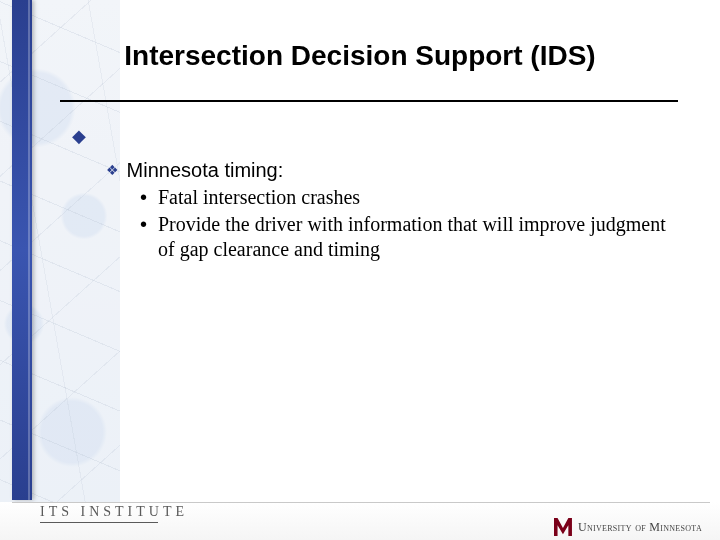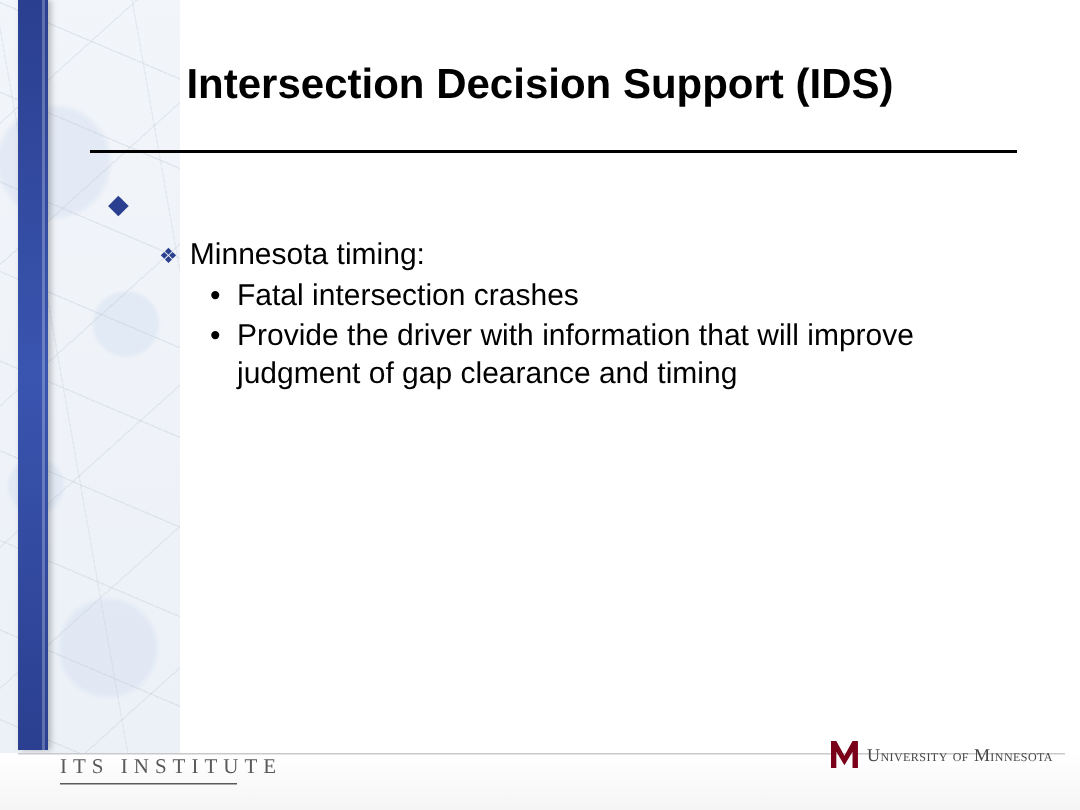--- a/index.html
+++ b/index.html
@@ -94,21 +94,21 @@
   .its-logo .sub {
     display: block;
     font-size: 5px;
     letter-spacing: 2px;
     margin-top: 2px;
     color: #888;
   }
   .umn-logo {
     position: absolute;
     right: 18px;
-    bottom: 28px;
+    bottom: 4px;
     display: flex;
     align-items: center;
     gap: 6px;
     justify-content: center;
   }
   .umn-m {
     width: 18px;
     height: 18px;
     background: #7a0019;
     position: relative;
@@ -183,21 +183,21 @@
     font-size: 20px;
     line-height: 1.25;
     margin-bottom: 2px;
   }
   .l3 .bullet {
     color: #000;
     font-size: 20px;
     line-height: 24px;
     min-width: 8px;
   }
-  .l3 .txt { flex: 1; }
+  .l3 .txt { flex: 1; font-family: Liberation Serif, serif; }
 </style>
 </head>
 <body>
 
 <div class="slide">
 
   <div class="map-bg"></div>
   <div class="blue-strip"></div>
 
   <div class="title">Intersection Decision Support (IDS)</div>

